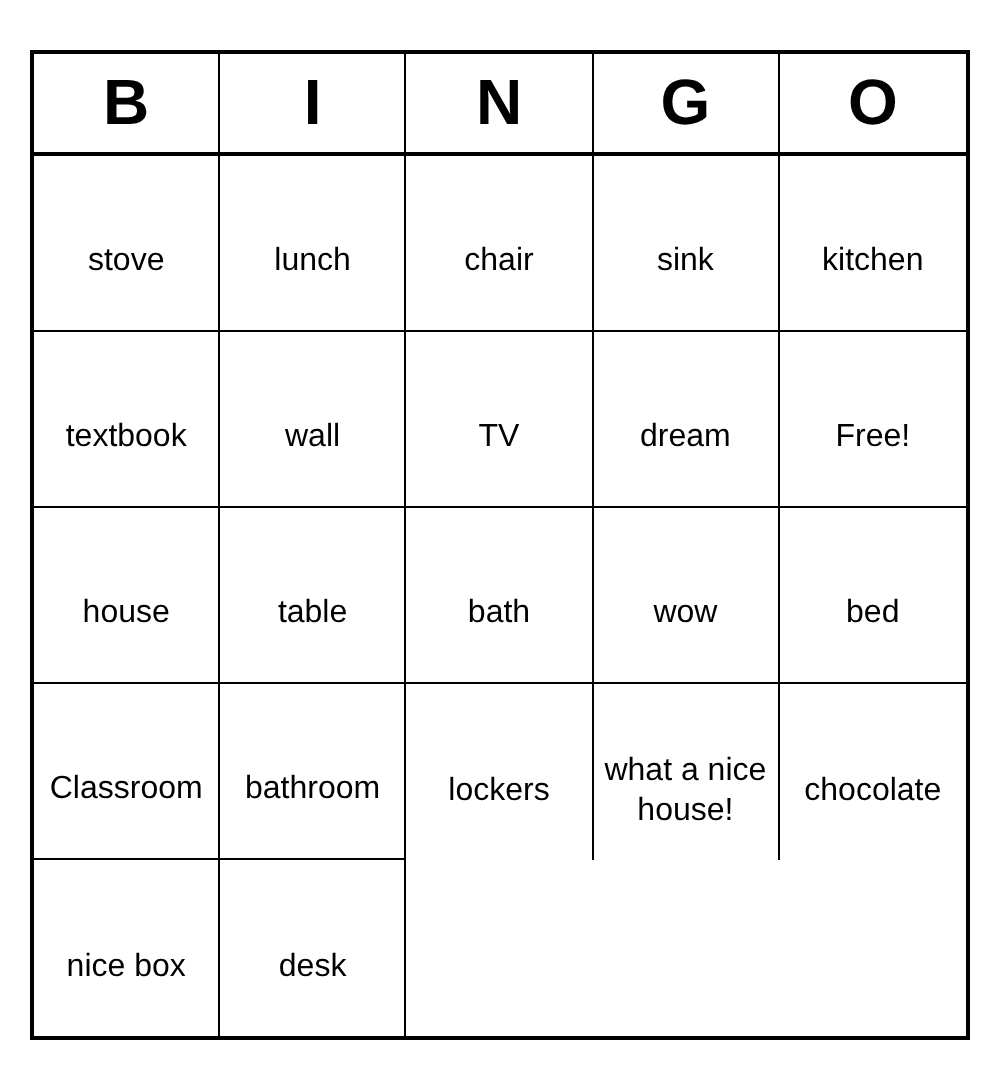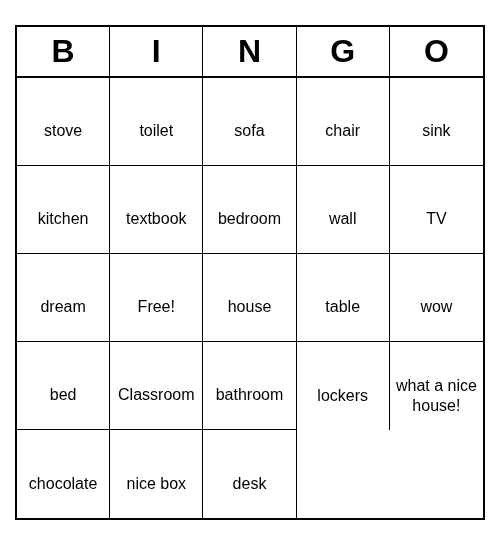--- a/index.html
+++ b/index.html
@@ -83,57 +83,54 @@
       <div class="bingo-header-cell">I</div>
       <div class="bingo-header-cell">N</div>
       <div class="bingo-header-cell">G</div>
       <div class="bingo-header-cell">O</div>
     </div>
   <div class="bingo-grid">
   <div class="bingo-cell">
         <span class="xl">stove</span>
       </div>
       <div class="bingo-cell">
-        <span class="xl">toilet</span>
-      </div>
-      <div class="bingo-cell">
-        <span class="xl">sofa</span>
+        <span class="xl">lunch</span>
       </div>
       <div class="bingo-cell">
         <span class="xl">chair</span>
       </div>
       <div class="bingo-cell">
         <span class="xl">sink</span>
       </div>
       <div class="bingo-cell">
         <span class="md">kitchen</span>
       </div>
       <div class="bingo-cell">
         <span class="md">textbook</span>
-      </div>
-      <div class="bingo-cell">
-        <span class="md">bedroom</span>
       </div>
       <div class="bingo-cell">
         <span class="xl">wall</span>
       </div>
       <div class="bingo-cell">
         <span class="xl">TV</span>
       </div>
       <div class="bingo-cell">
         <span class="lg">dream</span>
       </div>
       <div class="bingo-cell">
         <span class="xl">Free!</span>
       </div>
       <div class="bingo-cell">
         <span class="lg">house</span>
       </div>
       <div class="bingo-cell">
         <span class="lg">table</span>
+      </div>
+      <div class="bingo-cell">
+        <span class="xl">bath</span>
       </div>
       <div class="bingo-cell">
         <span class="xl">wow</span>
       </div>
       <div class="bingo-cell">
         <span class="xl">bed</span>
       </div>
       <div class="bingo-cell">
         <span class="sm">Classroom</span>
       </div>

